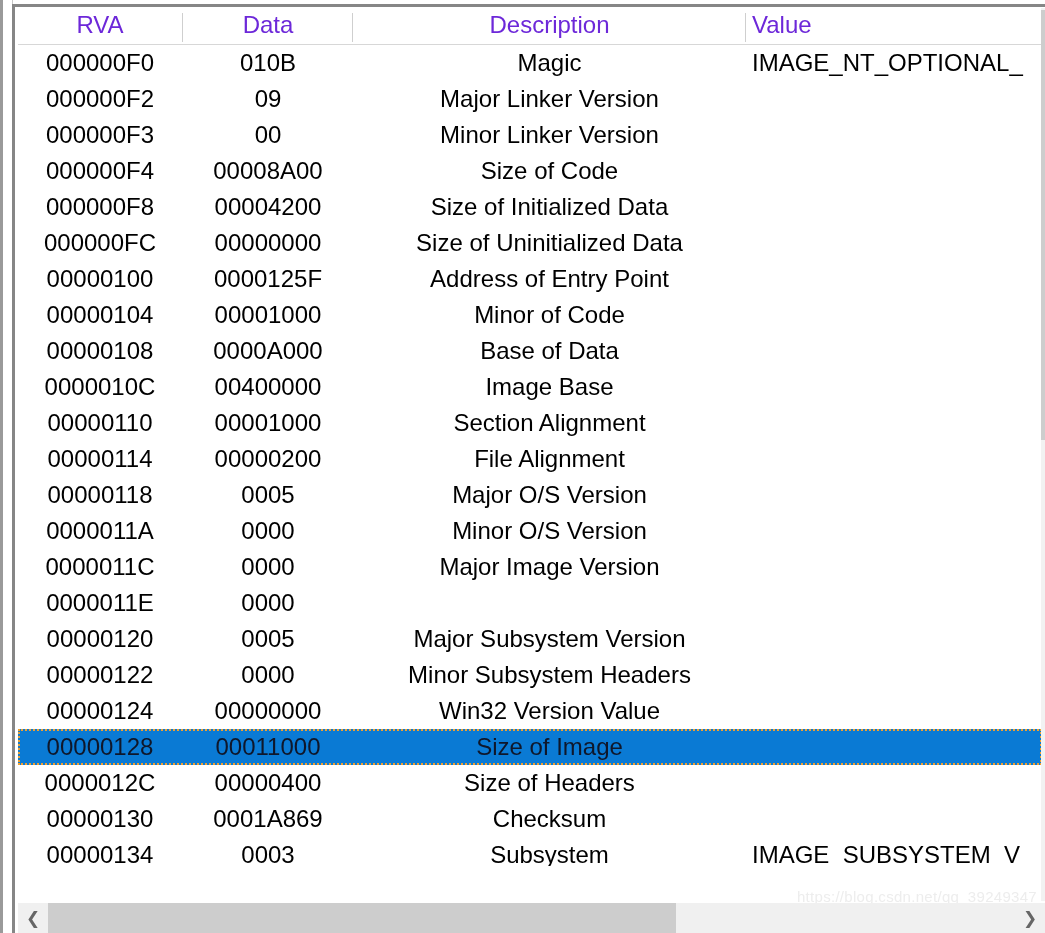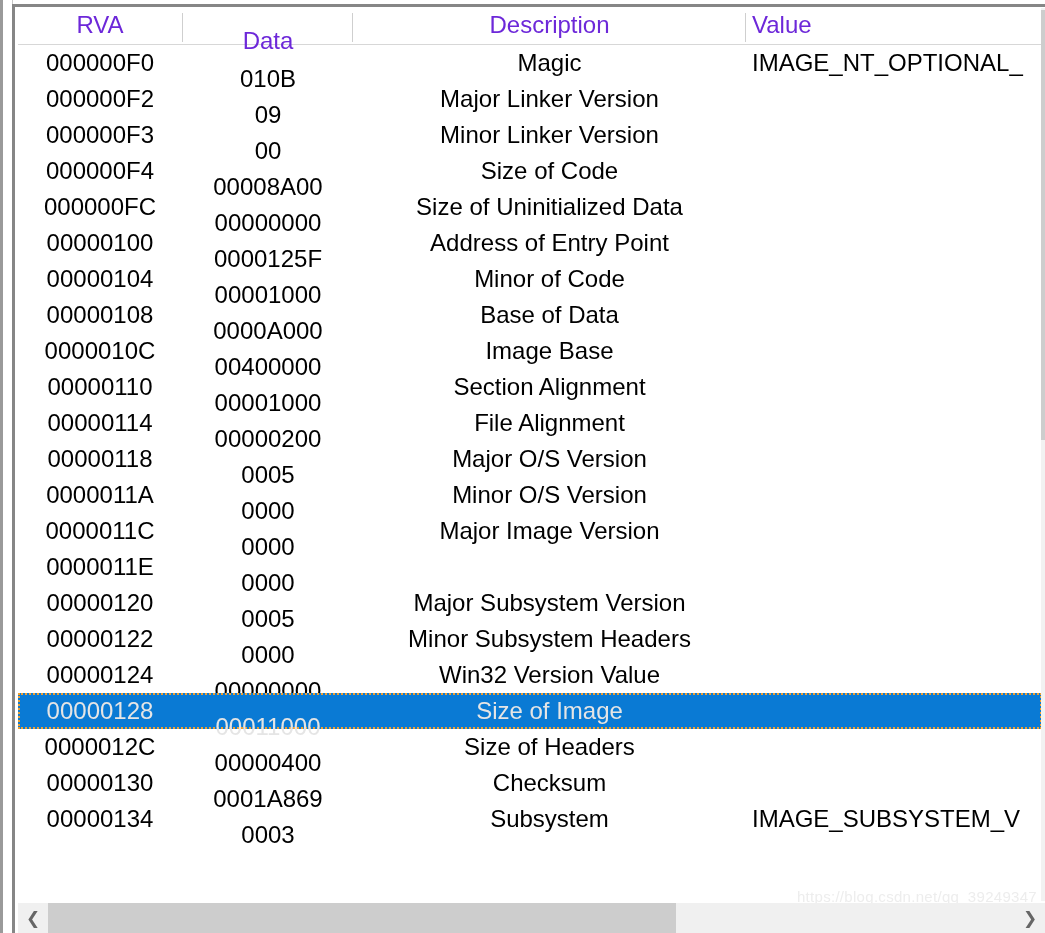--- a/index.html
+++ b/index.html
@@ -77,21 +77,21 @@
   .hsep {
     position: absolute;
     top: 5px;
     width: 1px;
     height: 29px;
     background: #cfcfcf;
   }
 
   
   .col-rva   { left: 0px;   width: 164px; text-align: center; }
-  .col-data  { left: 168px; width: 164px; text-align: center; margin-top: 16px; }
+  .col-data  { left: 168px; width: 164px; text-align: center; }
   .col-desc  { left: 335px; width: 385px; text-align: center; padding-left: 8px; }
   .col-value { left: 730px; width: 320px; text-align: left; padding-left: 4px; }
 
   .sep-1 { left: 164px; }
   .sep-2 { left: 334px; }
   .sep-3 { left: 727px; }
 
   
   .lv-body {
     position: relative;
@@ -112,21 +112,21 @@
     color: #000000;
     white-space: nowrap;
     overflow: hidden;
     box-sizing: border-box;
   }
   .lv-row.selected {
     background: #0a7ad4;
     outline: 2px dotted #f0a030;
     outline-offset: -2px;
   }
-  .lv-row.selected .cell { color: #e5e5e5; }
+  .lv-row.selected .cell { color: #0f172a; }
 
   
   .col-value { overflow: hidden; }
 
   
   .hscroll {
     position: absolute;
     left: 18px;
     bottom: 0px;
     width: 1027px;
@@ -233,20 +233,26 @@
           <div class="cell col-desc">Minor Linker Version</div>
           <div class="cell col-value"></div>
         </div>
         <div class="lv-row">
           <div class="cell col-rva">000000F4</div>
           <div class="cell col-data">00008A00</div>
           <div class="cell col-desc">Size of Code</div>
           <div class="cell col-value"></div>
         </div>
         <div class="lv-row">
+          <div class="cell col-rva">000000F8</div>
+          <div class="cell col-data">00004200</div>
+          <div class="cell col-desc">Size of Initialized Data</div>
+          <div class="cell col-value"></div>
+        </div>
+        <div class="lv-row">
           <div class="cell col-rva">000000FC</div>
           <div class="cell col-data">00000000</div>
           <div class="cell col-desc">Size of Uninitialized Data</div>
           <div class="cell col-value"></div>
         </div>
         <div class="lv-row">
           <div class="cell col-rva">00000100</div>
           <div class="cell col-data">0000125F</div>
           <div class="cell col-desc">Address of Entry Point</div>
           <div class="cell col-value"></div>

